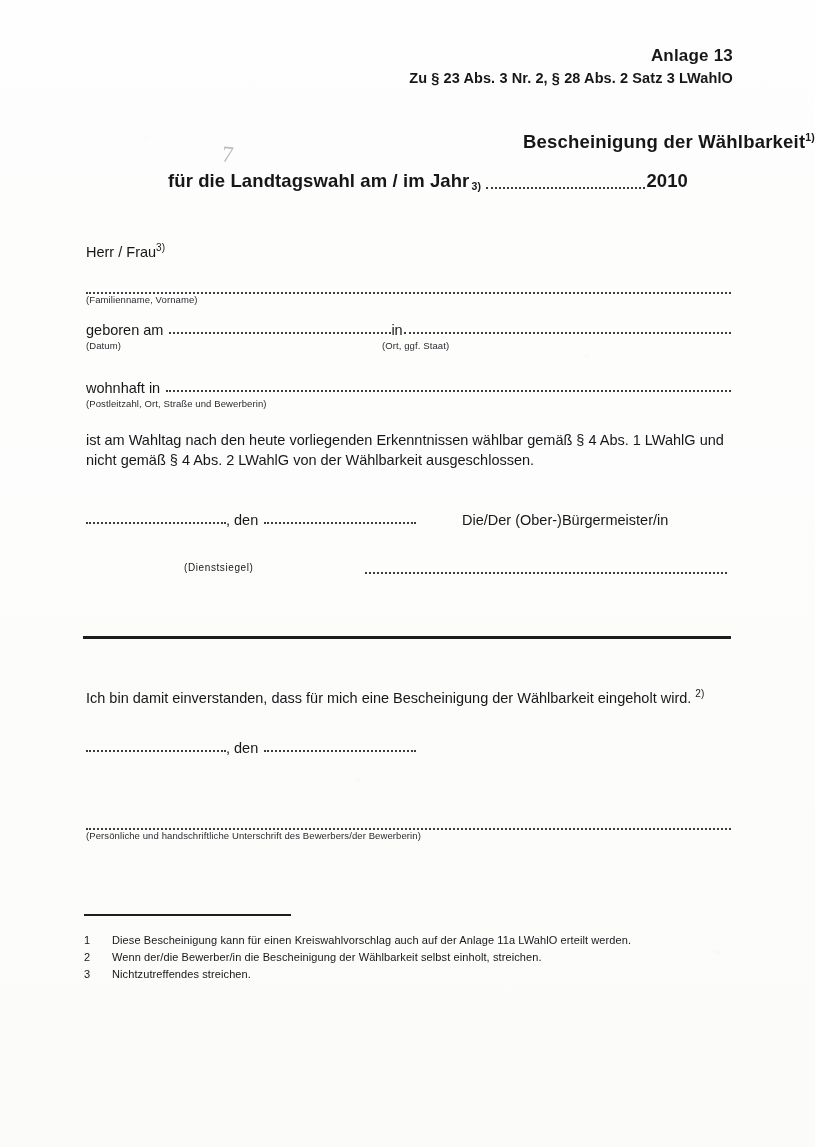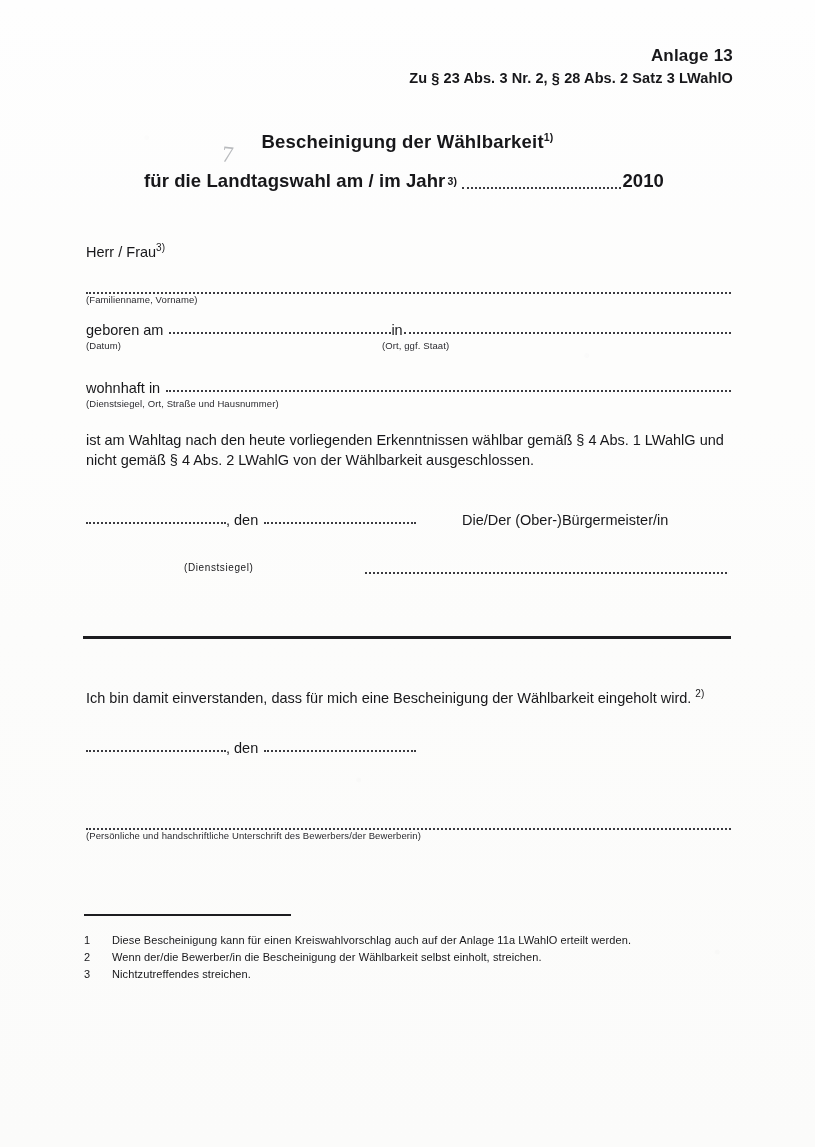--- a/index.html
+++ b/index.html
@@ -46,31 +46,31 @@
     font-size: 14.5px;
     font-weight: bold;
     letter-spacing: .1px;
     text-align: right;
     white-space: nowrap;
   }
 
   
   .title-1 {
     left: 0; right: 0; top: 131px;
-    text-align: center;
+    text-align: right;
     font-size: 18.5px;
     font-weight: bold;
     letter-spacing: .2px;
   }
   .title-1 .sup { font-size: 10.5px; font-weight: bold; vertical-align: super; }
 
   .title-2-row {
-    left: 144px; top: 170px;
+    left: 168px; top: 170px;
     display: flex;
-    align-items: center;
+    align-items: flex-end;
     width: 520px;
     font-size: 18.5px;
     font-weight: bold;
     letter-spacing: .1px;
     white-space: nowrap;
   }
   .title-2-row .sup { font-size: 10.5px; vertical-align: super; margin-left: 2px; }
   .title-2-row .dots-fill {
     flex: 1 1 auto;
     min-width: 10px;
@@ -215,21 +215,21 @@
       <span>in</span>
       <span class="dots seg-b"></span>
     </div>
     <div class="abs cap cap-datum">(Datum)</div>
     <div class="abs cap cap-ort">(Ort, ggf. Staat)</div>
 
     <div class="abs row-wohnhaft">
       <span>wohnhaft in</span>
       <span class="dots seg"></span>
     </div>
-    <div class="abs cap cap-anschrift">(Dienstsiegel, Ort, Straße und Hausnummer)</div>
+    <div class="abs cap cap-anschrift">(Postleitzahl, Ort, Straße und Bewerberin)</div>
 
     <div class="abs para-wahltag">ist am Wahltag nach den heute vorliegenden Erkenntnissen wählbar gemäß § 4 Abs. 1 LWahlG und nicht gemäß § 4 Abs. 2 LWahlG von der Wählbarkeit ausgeschlossen.</div>
 
     <div class="abs row-ort-den">
       <span class="dots seg-1"></span>
       <span>, den</span>
       <span class="dots seg-2"></span>
     </div>
     <div class="abs mayor">Die/Der (Ober-)Bürgermeister/in</div>
 

